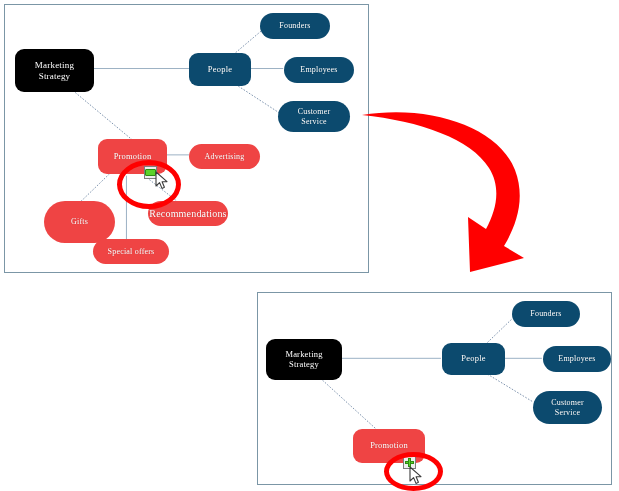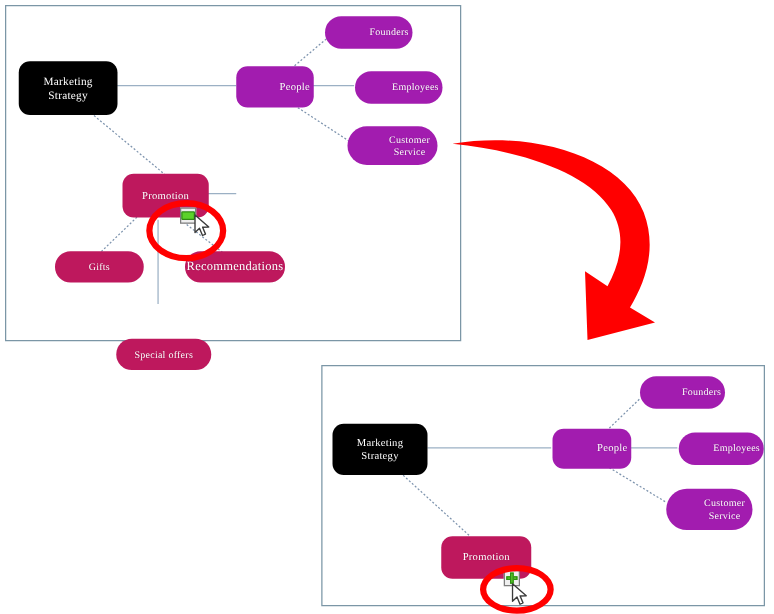--- a/index.html
+++ b/index.html
@@ -19,22 +19,22 @@
   .node{
     position:absolute;box-sizing:border-box;
     display:flex;align-items:center;justify-content:center;
     text-align:center;color:#ffffff;
     line-height:1.15;
     letter-spacing:.2px;
     text-shadow:0 0 1px rgba(0,0,0,.25);
   }
   .node span{display:block;padding:0 3px;}
   .n-blue{background:#000000;}
-  .n-pink{background:#a21caf;justify-content:flex-end;}
-  .n-dark{background:#be185d;}
+  .n-pink{background:#0c4a6e;}
+  .n-dark{background:#ef4444;}
   .shape-rect{border-radius:9px;}
   .shape-pill{border-radius:999px;}
 
   
   #big-arrow{position:absolute;left:358px;top:98px;width:180px;height:180px;}
 
   
   .hl-ellipse{
     position:absolute;border:5px solid #ff0000;border-radius:50%;
     box-sizing:border-box;background:transparent;
@@ -114,30 +114,33 @@
     <span>
       <span>Customer</span>
       <span>Service</span>
     </span>
   </div>
 
   <div class="node n-dark shape-rect" style="left:93px;top:134px;width:69px;height:35px;font-size:8.5px;">
     <span>Promotion</span>
   </div>
 
-
-  <div class="node n-dark shape-pill" style="left:39px;top:196px;width:71px;height:25px;font-size:8px;">
+  <div class="node n-dark shape-pill" style="left:184px;top:139px;width:71px;height:25px;font-size:8px;">
+    <span>Advertising</span>
+  </div>
+
+  <div class="node n-dark shape-pill" style="left:39px;top:196px;width:71px;height:42px;font-size:8px;">
     <span>Gifts</span>
   </div>
 
   <div class="node n-dark shape-pill" style="left:143px;top:196px;width:80px;height:25px;font-size:10px;">
     <span>Recommendations</span>
   </div>
 
-  <div class="node n-dark shape-pill" style="left:88px;top:234px;width:76px;height:25px;font-size:8px;margin-top:32px;">
+  <div class="node n-dark shape-pill" style="left:88px;top:234px;width:76px;height:25px;font-size:8px;">
     <span>Special offers</span>
   </div>
 </div>
 
 <div class="toggle minus" id="toggle-top">
   <span class="glyph"></span>
 </div>
 <svg class="cursor" id="cursor-top" viewBox="0 0 14 19">
   <path d="M1 1 L1 15 L4.6 11.6 L7 17.4 L9.4 16.3 L7.1 10.8 L12 10.6 Z" fill="#ffffff" stroke="#3b3b3b" stroke-width="1.1" stroke-linejoin="round"></path>
 </svg>

